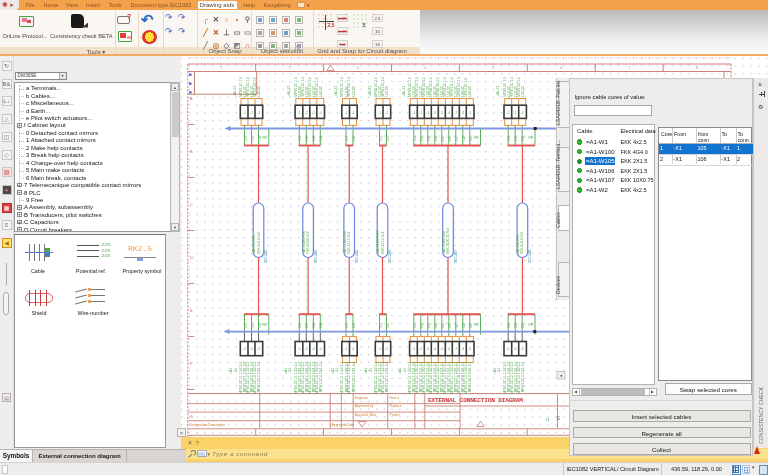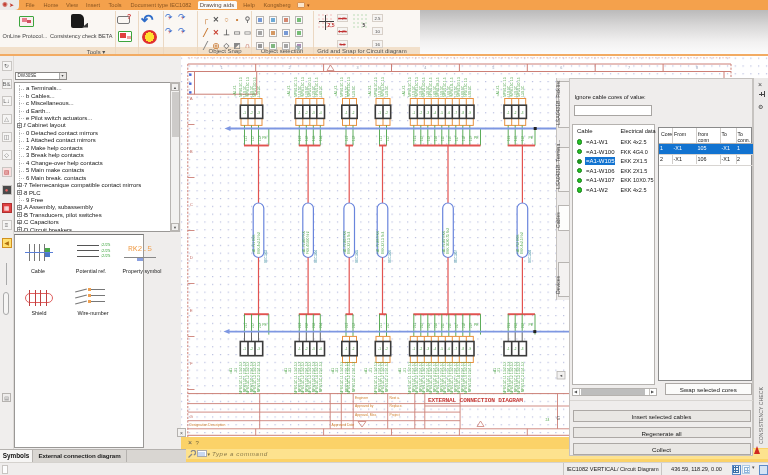--- a/index.html
+++ b/index.html
@@ -22,21 +22,21 @@
 .lsic{position:absolute;left:1.5px;width:10px;height:10px;border:1px solid #C9C6C3;background:#F6F5F4;font-size:6px;line-height:8px;text-align:center;color:#666}
 
 #treepanel{position:absolute;left:13.5px;top:56px;width:167px;height:177.8px;background:#F0EEED}
 #combo{position:absolute;left:1px;top:15.8px;width:52px;height:7.8px;background:#fff;border:1px solid #8A8886;font-size:4.6px;line-height:6px;color:#333;padding-left:2px}
 #combobtn{position:absolute;right:0;top:0;width:7px;height:5.8px;background:#E8E6E4;border-left:1px solid #AAA;font-size:4px;line-height:5px;text-align:center;color:#444}
 #treebox{position:absolute;left:0.5px;top:26px;width:166px;height:149.5px;background:#fff;border:1px solid #9A9896;overflow:hidden}
 .ti{position:absolute;font-size:6px;line-height:7px;color:#161616;white-space:nowrap}
 .plus{position:absolute;width:4.6px;height:4.6px;border:0.8px solid #888;background:#fff;font-size:4.6px;line-height:3.6px;text-align:center;color:#333}
 #treescroll{position:absolute;left:156.5px;top:26px;width:9.5px;height:149.5px;background:#F2F1F0;border:1px solid #B8B5B2}
 .sbtn{position:absolute;left:0;width:8px;height:8px;background:#F0EFEE;border:1px solid #B8B5B2;font-size:4px;line-height:7px;text-align:center;color:#555}
-#symbox{position:absolute;left:14px;top:233.8px;width:130px;height:214.7px;background:#fff;border:1px solid #9A9896;border-top:1.6px solid #777}
+#symbox{position:absolute;left:14px;top:233.8px;width:152px;height:214.7px;background:#fff;border:1px solid #9A9896;border-top:1.6px solid #777}
 #symscroll{position:absolute;left:179px;top:233.8px;width:1.5px;height:214.7px;background:#EFEDEC}
 .slab{position:absolute;font-size:5.4px;color:#222;text-align:center;white-space:nowrap}
 
 #ptabs{position:absolute;left:0;top:448.5px;width:186px;height:13.5px;background:#D9D6D2;border-top:1px solid #B5B2AF}
 #ptab1{position:absolute;left:0;top:0;width:33px;height:13.5px;background:#F6F5F4;border-right:1px solid #B5B2AF;font-size:6.4px;font-weight:bold;line-height:12px;text-align:center;color:#111}
 #ptab2{position:absolute;left:33.5px;top:0;width:93px;height:13.5px;border-right:1px solid #B5B2AF;font-size:6.2px;font-weight:bold;line-height:12px;text-align:center;color:#222;letter-spacing:-0.1px}
 
 #cmdbar{position:absolute;left:186px;top:437px;width:582px;height:25px;background:#FBD268}
 #cmdrow2{position:absolute;left:0;top:11.7px;width:582px;height:10.8px;background:#FDE28E}
 

